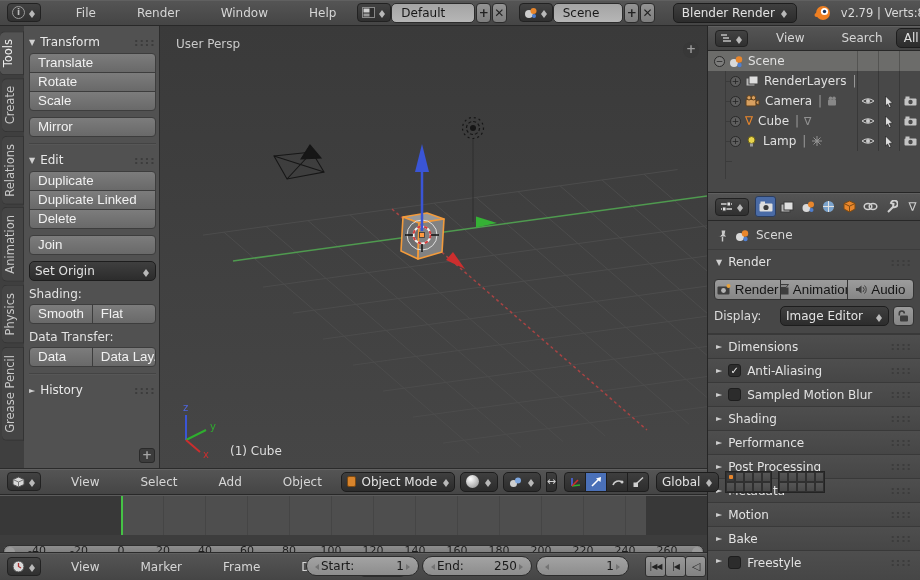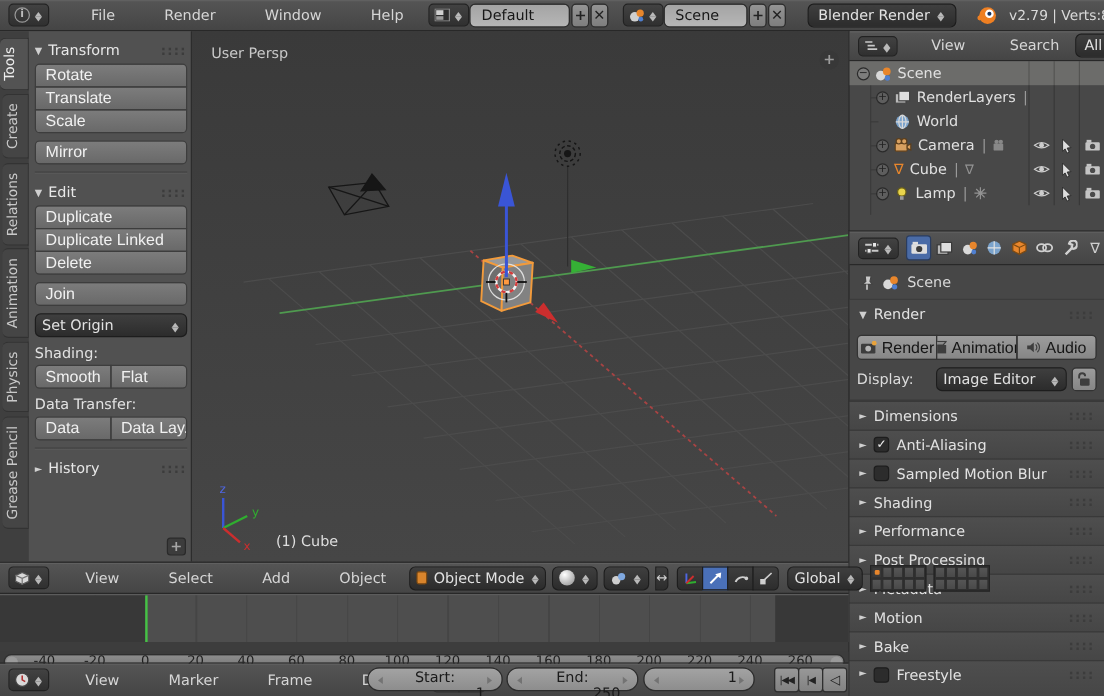--- a/index.html
+++ b/index.html
@@ -89,21 +89,21 @@
 #tlmain{left:0;top:495px;width:707px;height:40px;background:#4e4e4e;border-top:1px solid #5c5c5c;overflow:hidden;}
 .tlgrid{position:absolute;inset:0;background:repeating-linear-gradient(90deg,#454545 0 1px,transparent 1px 42px);background-position:37px 0;}
 .tldark{position:absolute;top:0;bottom:0;background:#383838;}
 .tlcur{position:absolute;top:0;bottom:0;width:2px;background:#45c245;}
 #tlscroll{left:0;top:543px;width:707px;height:17px;background:#3c3c3c;}
 .tlpill{position:absolute;left:3px;right:3px;top:2px;bottom:2px;border-radius:7px;background:linear-gradient(#8d8d8d,#767676);border:1px solid #2f2f2f;}
 .tlpill::before,.tlpill::after{content:"";position:absolute;top:1px;width:10px;height:10px;border-radius:50%;background:#9a9a9a;}
 .tlpill::before{left:1px;}.tlpill::after{right:1px;}
 .tick{position:absolute;top:1px;transform:translateX(-50%);color:#1e1e1e;font-size:11px;}
 #tlhead{left:0;top:552px;width:707px;height:28px;}
-.tlfield{position:absolute;display:flex;align-items:center;background:linear-gradient(#a3a3a3,#8d8d8d);border:1px solid #2c2c2c;border-radius:10px;height:20px;color:#1a1a1a;padding:0 14px;top:3px;flex-direction:column;}
+.tlfield{position:absolute;display:flex;align-items:center;background:linear-gradient(#a3a3a3,#8d8d8d);border:1px solid #2c2c2c;border-radius:10px;height:20px;color:#1a1a1a;padding:0 14px;top:3px;}
 .tlfield .val{margin-left:auto;}
 .tlfield::before{content:"";position:absolute;left:5px;top:7px;border:3px solid transparent;border-right:4px solid #55555588;}
 .tlfield::after{content:"";position:absolute;right:5px;top:7px;border:3px solid transparent;border-left:4px solid #55555588;}
 .pbk{position:absolute;top:3px;width:21px;height:21px;display:flex;align-items:center;justify-content:center;background:linear-gradient(#989898,#828282);border:1px solid #2e2e2e;border-radius:3px;color:#222;font-size:8px;letter-spacing:-1px;}
 .togbtn{display:flex;align-items:center;justify-content:center;width:23px;height:20px;background:linear-gradient(#9c9c9c,#868686);border:1px solid #2e2e2e;border-radius:4px 0 0 4px;}
 .togbtn+.togbtn{border-radius:0 4px 4px 0;margin-left:-1px;}
 #topbarr{left:0;top:0;width:920px;height:26px;}
 .stats{margin-left:10px;color:#dadada;font-size:11.5px;white-space:nowrap;overflow:hidden;}
 .sph{width:13px;height:13px;border-radius:50%;background:radial-gradient(circle at 35% 30%,#fff,#888);}
 .orngcube{width:11px;height:11px;background:#d8842c;border:1px solid #7d4a12;border-radius:2px;}
@@ -167,22 +167,22 @@
       <div class="vtab">Physics</div>
       <div class="vtab">Grease Pencil</div>
     </div>
     <div class="shelfin">
       <div class="phead">
         <span class="tri">▼</span>
         <span>Transform</span>
         <span class="grip">::::</span>
       </div>
       <div class="tstack">
+        <button class="tbtn" style="display:block;width:100%;">Translate</button>
         <button class="tbtn" style="display:block;width:100%;">Rotate</button>
-        <button class="tbtn" style="display:block;width:100%;">Translate</button>
         <button class="tbtn" style="display:block;width:100%;">Scale</button>
       </div>
       <div class="gap6"></div>
       <button class="tbtn" style="display:block;width:100%;">Mirror</button>
       <div class="psep"></div>
       <div class="phead">
         <span class="tri">▼</span>
         <span>Edit</span>
         <span class="grip">::::</span>
       </div>
@@ -436,35 +436,20 @@
         <span class="olabel">RenderLayers</span>
         <span class="opipe">|</span>
         <div class="otoggles">
             <div class="otog"></div>
             <div class="otog"></div>
             <div class="otog"></div>
           </div>
       </div>
       <div class="orow">
         <div class="indent"></div>
-        <div class="oexp none">+</div>
-        <span class="ic"><svg width="14" height="13">
-              <circle cx="7" cy="6.5" r="5.5" fill="#7ba3cc"></circle>
-              <path d="M1.5 6.5 H12.5 M7 1 V12" stroke="#d9d9d9" fill="none"></path>
-              <ellipse cx="7" cy="6.5" rx="3" ry="5.5" fill="none" stroke="#d9d9d9"></ellipse>
-            </svg></span>
-        <span class="olabel">World</span>
-        <div class="otoggles">
-            <div class="otog"></div>
-            <div class="otog"></div>
-            <div class="otog"></div>
-          </div>
-      </div>
-      <div class="orow">
-        <div class="indent"></div>
         <div class="oexp">+</div>
         <span class="ic"><svg width="15" height="12">
               <rect x="1" y="4.5" width="10" height="6.5" rx="1" fill="#d8a060" stroke="#5d3f1c"></rect>
               <circle cx="4" cy="2.8" r="2.2" fill="#d8a060" stroke="#5d3f1c"></circle>
               <circle cx="8.5" cy="2.8" r="2.2" fill="#d8a060" stroke="#5d3f1c"></circle>
               <path d="M11 6.5 L14 5 L14 10 L11 8.5 Z" fill="#d8a060" stroke="#5d3f1c"></path>
             </svg></span>
         <span class="olabel">Camera</span>
         <span class="opipe">|</span>
         <span class="ic odata"><svg width="13" height="11">

